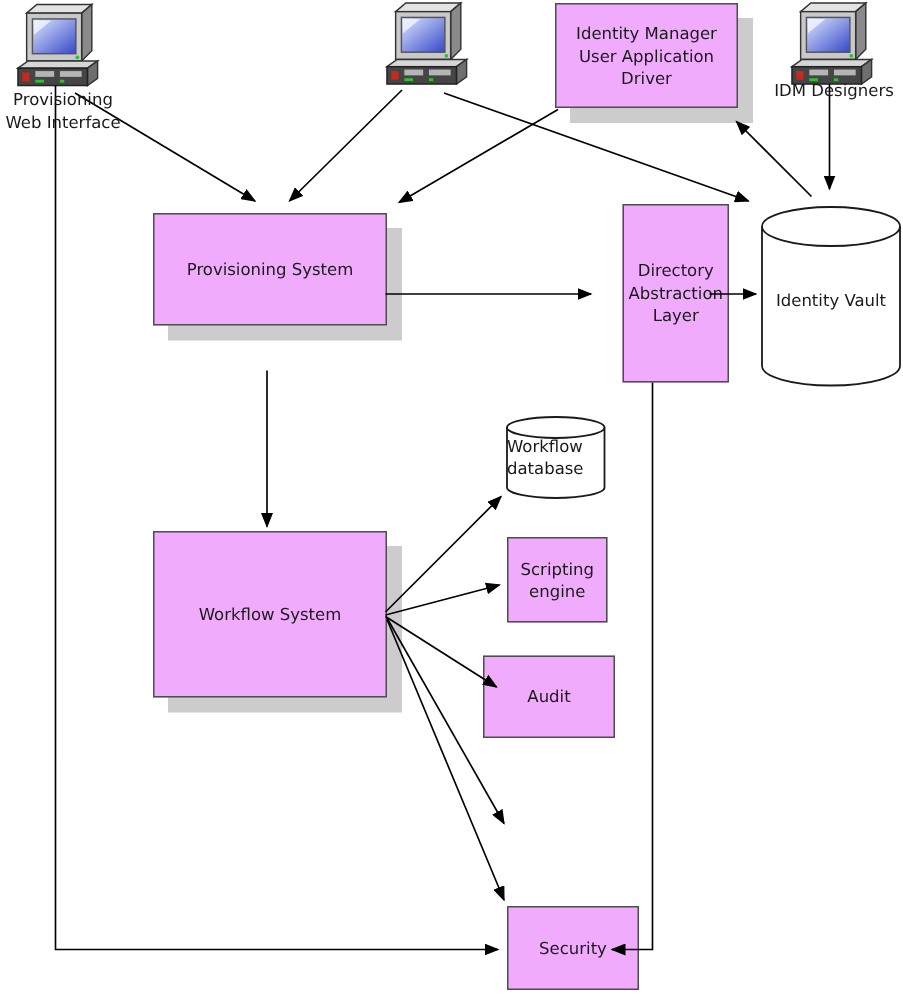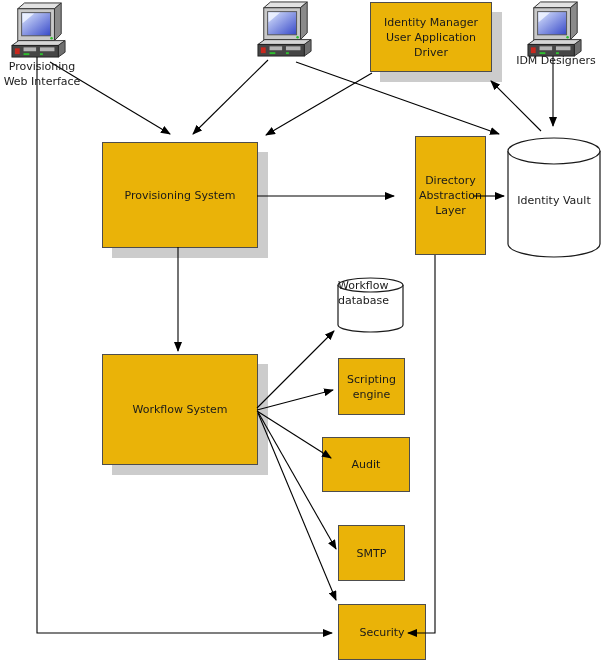--- a/index.html
+++ b/index.html
@@ -2,21 +2,21 @@
 <html><head>
 <meta charset="utf-8">
 <style>
   html,body{margin:0;padding:0;background:#ffffff;}
   *{box-sizing:border-box;}
   .canvas{
     position:relative;width:602px;height:663px;background:#fff;
     font-family:"DejaVu Sans","Liberation Sans",sans-serif;color:#1a1a1a;overflow:hidden;
   }
   .node{
-    position:absolute;background:#eab308;border:1px solid #4d4d4d;
+    position:absolute;background:#f0abfc;border:1px solid #4d4d4d;
     display:flex;align-items:center;justify-content:center;text-align:center;
     font-size:11px;line-height:15px;white-space:pre-line;z-index:1;
   }
   .shadowed{box-shadow:10px 10px 0 0 #cccccc;}
   .freelabel{
     position:absolute;text-align:center;font-size:11px;line-height:15px;
     white-space:pre-line;z-index:3;
   }
   .icon-wrap{position:absolute;z-index:1;}
   svg.wires{position:absolute;left:0;top:0;z-index:2;pointer-events:none;}
@@ -72,21 +72,21 @@
   <div class="freelabel" style="left:-6px;top:59px;width:96px">Provisioning
 Web Interface</div>
   <div class="freelabel" style="left:506px;top:53px;width:100px">IDM Designers</div>
 
   <div class="node shadowed" style="left:370px;top:2px;width:122px;height:70px">
     <span>Identity Manager
 User Application
 Driver</span>
   </div>
 
-  <div class="node shadowed" style="left:102px;top:142px;width:156px;height:106px">
+  <div class="node shadowed" style="left:102px;top:142px;width:156px;height:75px">
     <span>Provisioning System</span>
   </div>
 
   <div class="node" style="left:415px;top:136px;width:71px;height:119px">
     <span>Directory
 Abstraction
 Layer</span>
   </div>
 
   <div class="node shadowed" style="left:102px;top:354px;width:156px;height:111px">
@@ -95,23 +95,20 @@
 
   <div class="node" style="left:338px;top:358px;width:67px;height:57px">
     <span>Scripting
 engine</span>
   </div>
 
   <div class="node" style="left:322px;top:437px;width:88px;height:55px">
     <span>Audit</span>
   </div>
 
-  <div class="node" style="left:338px;top:525px;width:67px;height:56px">
-    <span>SMTP</span>
-  </div>
 
   <div class="node" style="left:338px;top:604px;width:88px;height:56px">
     <span>Security</span>
   </div>
 
   <svg class="wires" width="602" height="663" viewBox="0 0 602 663">
     <defs>
       <marker id="arrow" viewBox="0 0 10 8" markerWidth="10" markerHeight="8" refX="9" refY="4" orient="auto" markerUnits="userSpaceOnUse">
         <path d="M0,0 L10,4 L0,8 z" fill="#000"></path>
       </marker>
@@ -139,16 +136,16 @@
     <path class="edge" d="M257,408 L334,331" marker-end="url(#arrow)"></path>
     <path class="edge" d="M257,410 L333,390" marker-end="url(#arrow)"></path>
     <path class="edge" d="M257,411 L331,458" marker-end="url(#arrow)"></path>
     <path class="edge" d="M258,412 L336,549" marker-end="url(#arrow)"></path>
     <path class="edge" d="M258,413 L336,600" marker-end="url(#arrow)"></path>
     <path class="edge" d="M37,57 L37,633 L332,633" marker-end="url(#arrow)"></path>
     <path class="edge" d="M435,255 L435,633 L408,633" marker-end="url(#arrow)"></path>
   </svg>
 
   <div class="freelabel" style="left:510px;top:193px;width:88px">Identity Vault</div>
-  <div class="freelabel" style="left:338px;top:278px;width:44px">Workflow
+  <div class="freelabel" style="left:338px;top:290px;width:44px">Workflow
 database</div>
 
 </div>
 
 </body></html>

